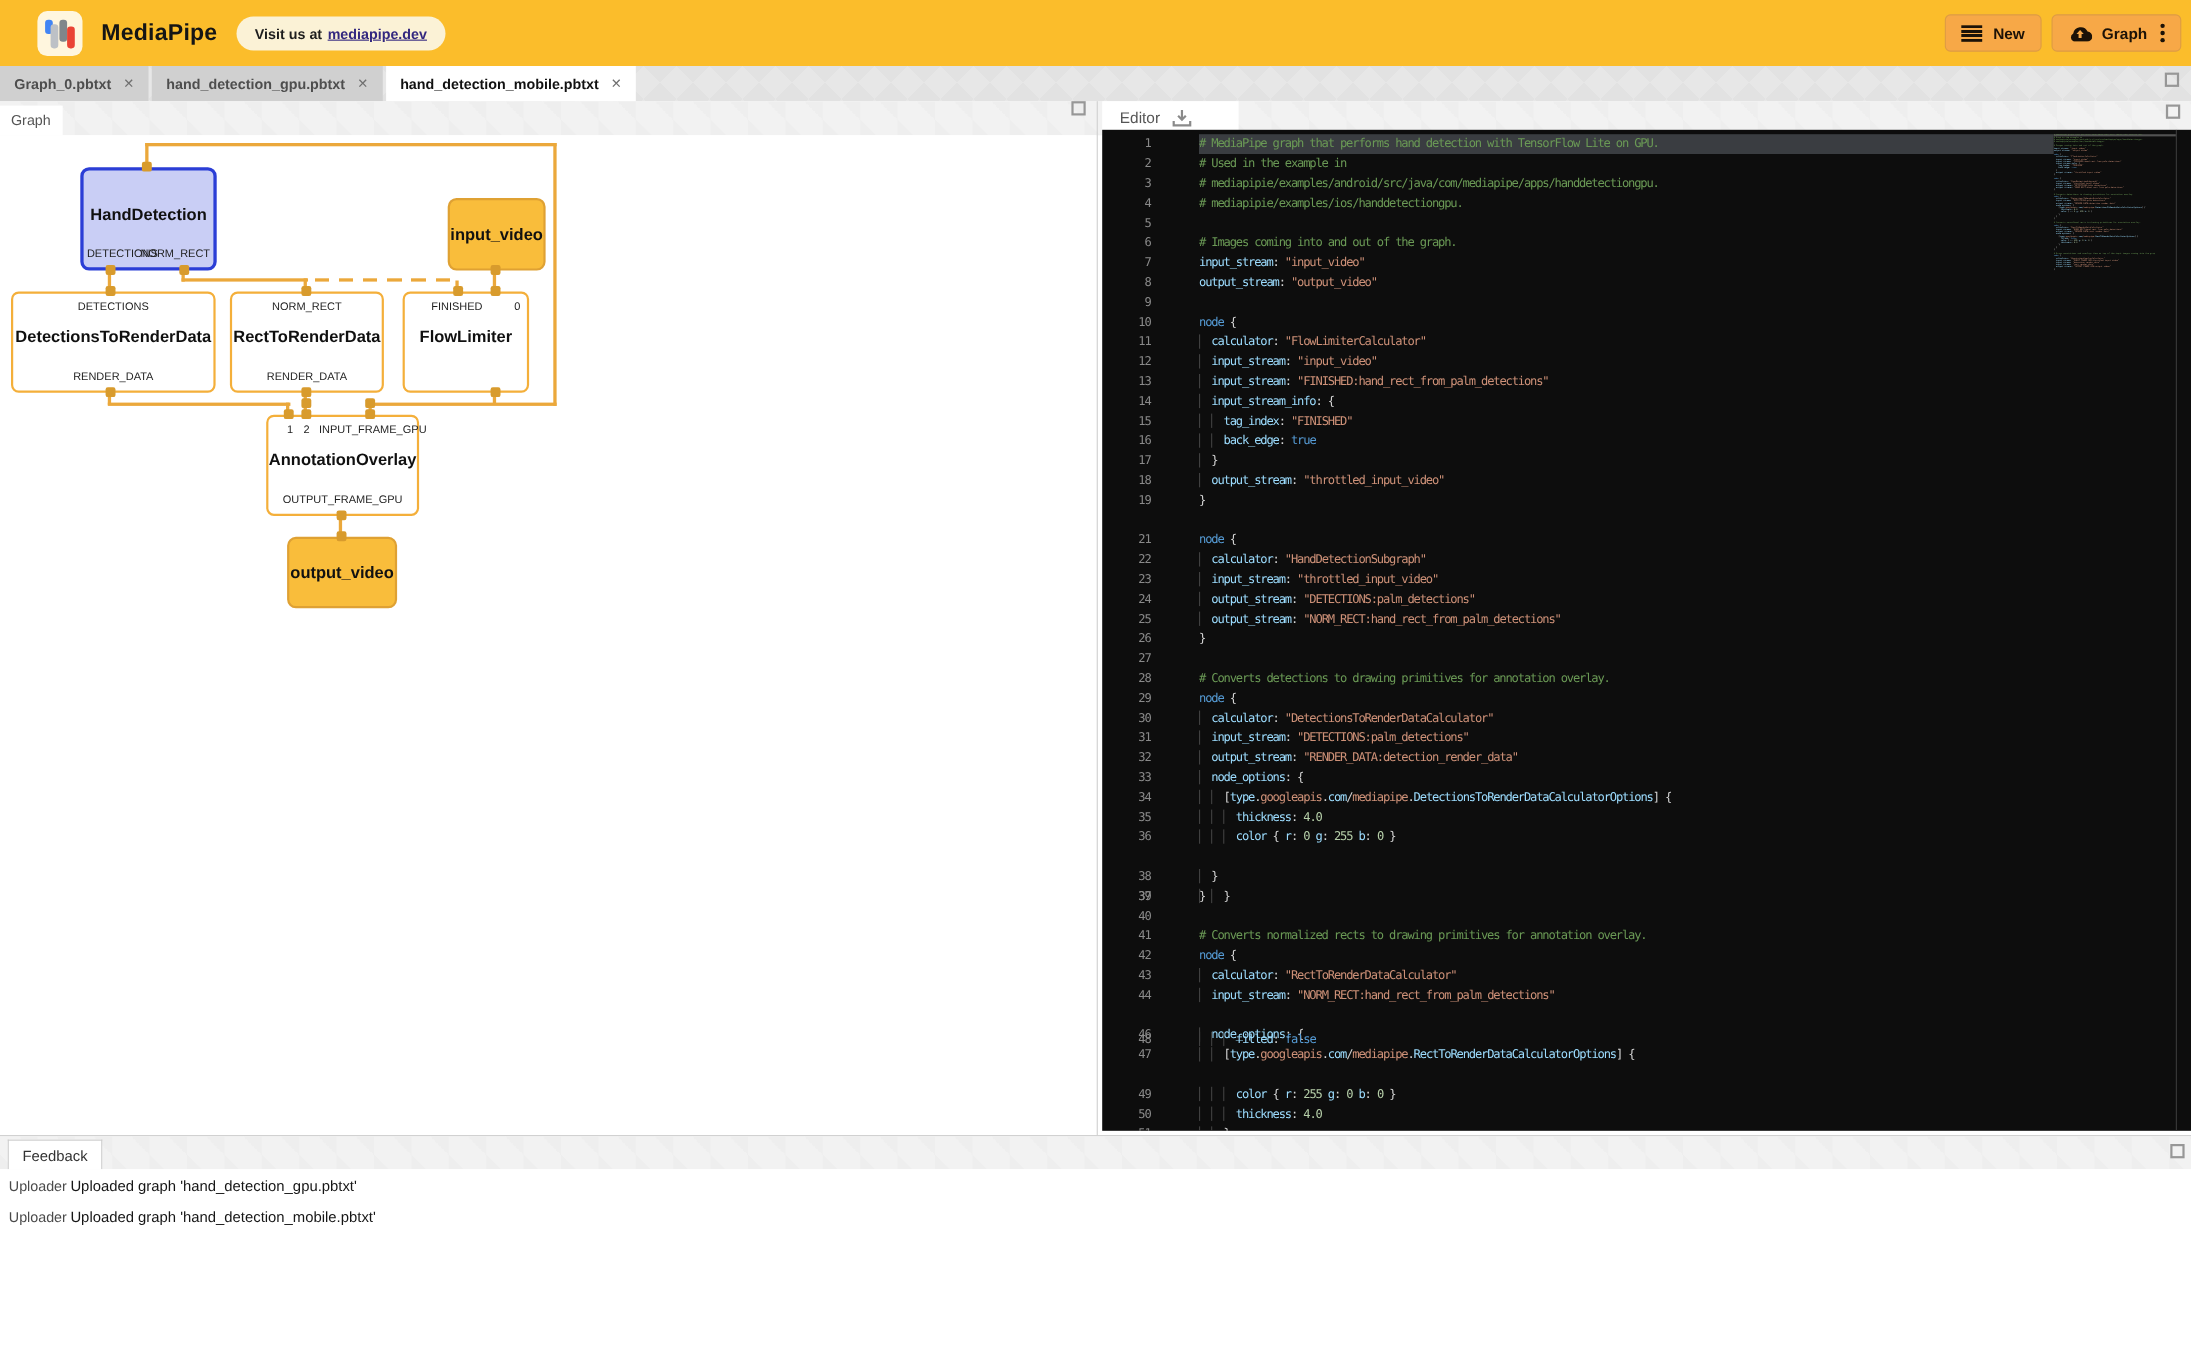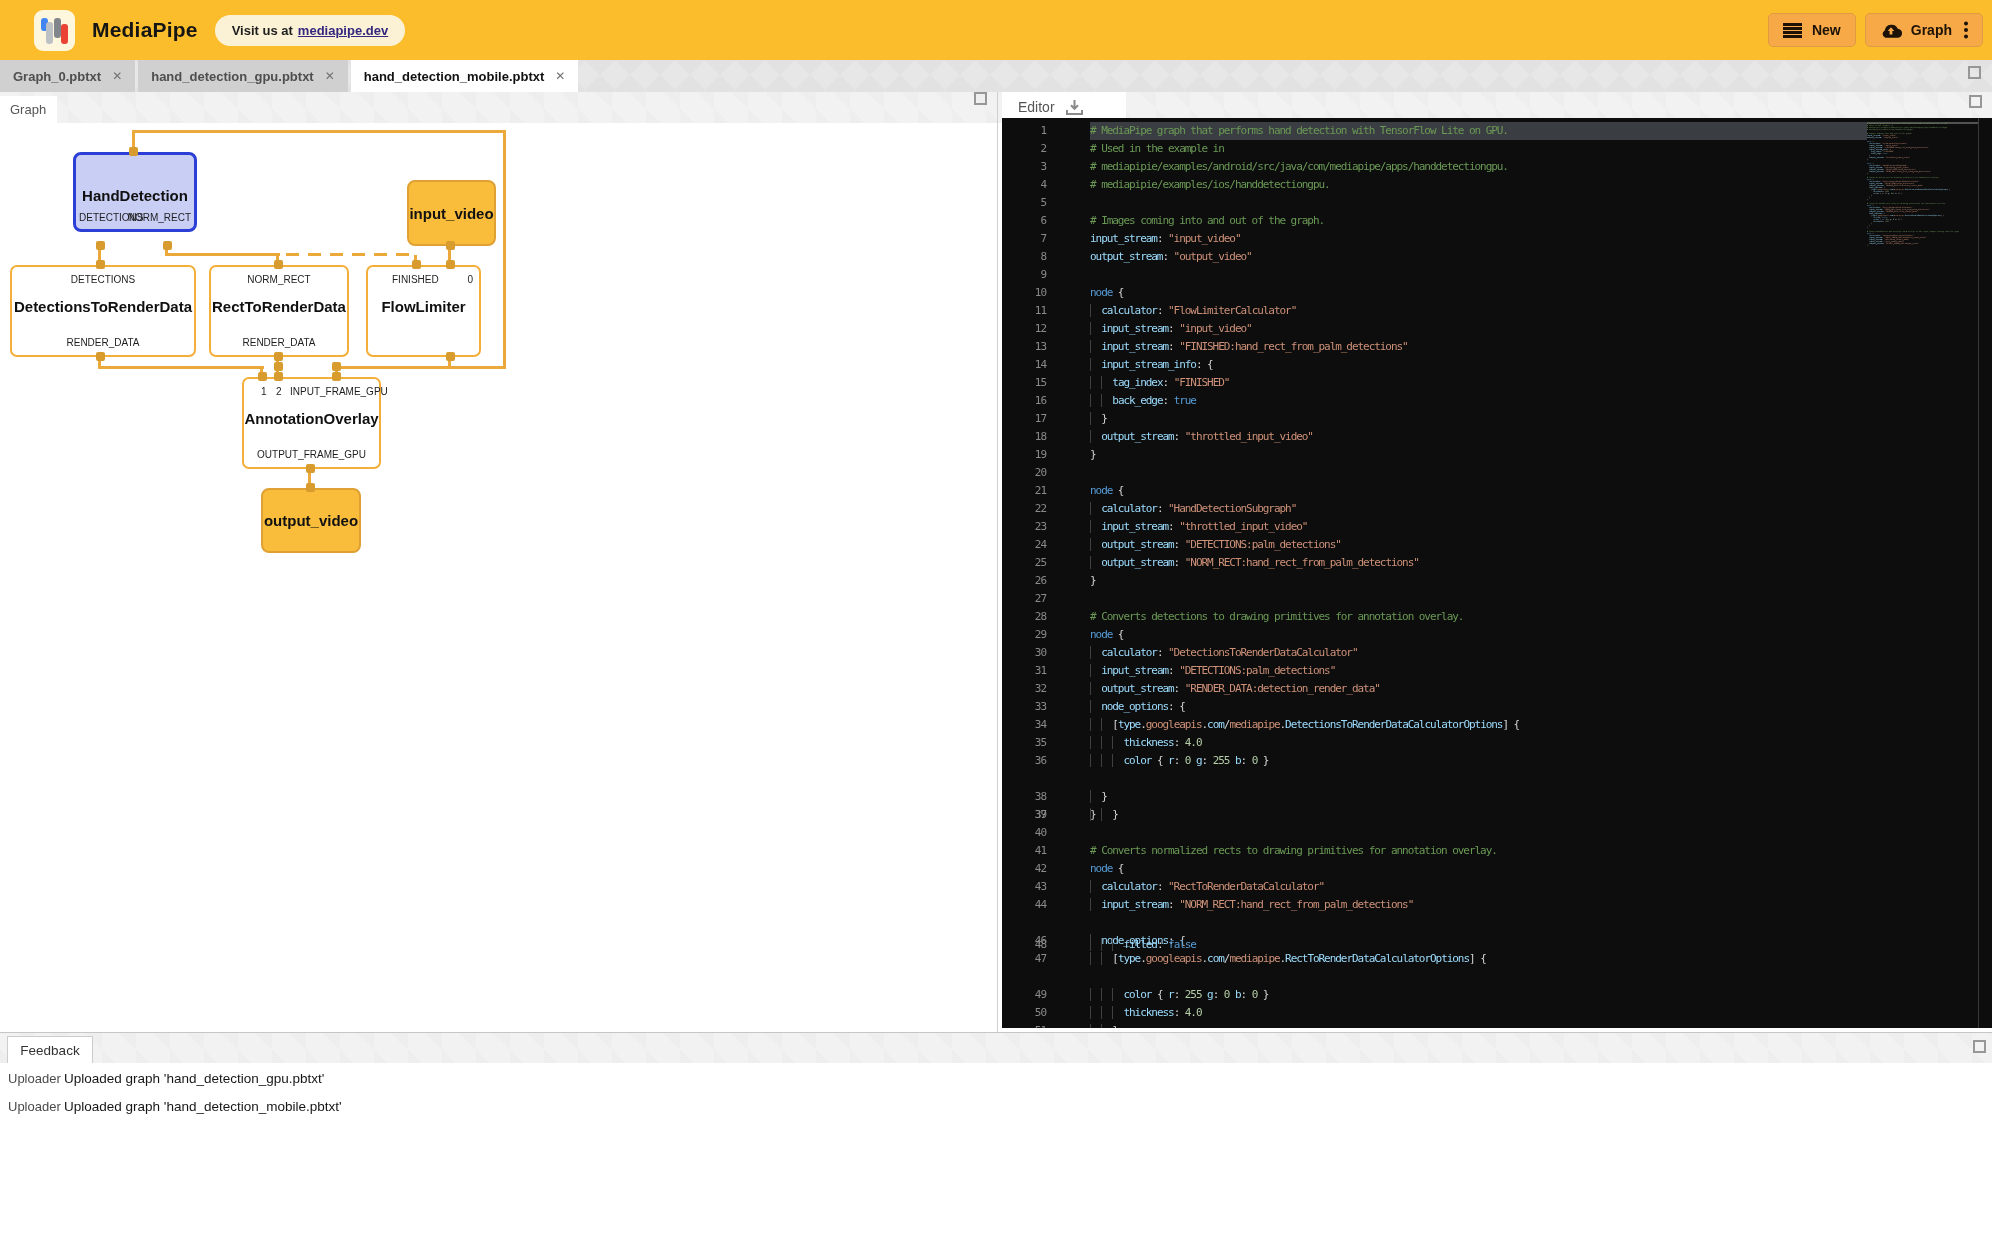--- a/index.html
+++ b/index.html
@@ -192,21 +192,21 @@
 <div class="gport" style="left:274px; top:352px;"></div>
 <div class="gport" style="left:446px; top:352px;"></div>
 <div class="gport" style="left:274px; top:362px;"></div>
 <div class="gport" style="left:332px; top:362px;"></div>
 <div class="gport" style="left:258px; top:372px;"></div>
 <div class="gport" style="left:274px; top:372px;"></div>
 <div class="gport" style="left:332px; top:372px;"></div>
 <div class="gport" style="left:306px; top:464px;"></div>
 <div class="gport" style="left:306px; top:483px;"></div>
 
-<div class="gnode subgraph" style="left:73px; top:152px; width:124px; height:80px;">
+<div class="gnode subgraph" style="left:73px; top:152px; width:124px; height:94px;">
   <div class="ntitle" style="top:32px;">HandDetection</div>
   <div class="plabel" style="left:3px; bottom:6px;">DETECTIONS</div>
   <div class="plabel" style="right:3px; bottom:6px;">NORM_RECT</div>
 </div>
 <div class="gnode stream" style="left:407px; top:180px; width:89px; height:66px;">
   <span>input_video</span>
 </div>
 <div class="gnode" style="left:10px; top:265px; width:186px; height:92px;">
   <div class="plabel cntr" style="top:7px;">DETECTIONS</div>
   <div class="ntitle" style="top:31px;">DetectionsToRenderData</div>
@@ -247,21 +247,20 @@
       <div class="code-row" style="top: 166px;"><span class="ln">10</span><span class="ct"><span class="tok-kw">node</span><span class="tok-p"> {</span></span></div>
       <div class="code-row" style="top: 184px;"><span class="ln">11</span><span class="ct"><span class="tok-g">  </span><span class="tok-k">calculator</span><span class="tok-p">: </span><span class="tok-s">"FlowLimiterCalculator"</span></span></div>
       <div class="code-row" style="top: 202px;"><span class="ln">12</span><span class="ct"><span class="tok-g">  </span><span class="tok-k">input_stream</span><span class="tok-p">: </span><span class="tok-s">"input_video"</span></span></div>
       <div class="code-row" style="top: 220px;"><span class="ln">13</span><span class="ct"><span class="tok-g">  </span><span class="tok-k">input_stream</span><span class="tok-p">: </span><span class="tok-s">"FINISHED:hand_rect_from_palm_detections"</span></span></div>
       <div class="code-row" style="top: 238px;"><span class="ln">14</span><span class="ct"><span class="tok-g">  </span><span class="tok-k">input_stream_info</span><span class="tok-p">: {</span></span></div>
       <div class="code-row" style="top: 256px;"><span class="ln">15</span><span class="ct"><span class="tok-g">  </span><span class="tok-g">  </span><span class="tok-k">tag_index</span><span class="tok-p">: </span><span class="tok-s">"FINISHED"</span></span></div>
       <div class="code-row" style="top: 274px;"><span class="ln">16</span><span class="ct"><span class="tok-g">  </span><span class="tok-g">  </span><span class="tok-k">back_edge</span><span class="tok-p">: </span><span class="tok-kw">true</span></span></div>
       <div class="code-row" style="top: 292px;"><span class="ln">17</span><span class="ct"><span class="tok-g">  </span><span class="tok-p">}</span></span></div>
       <div class="code-row" style="top: 310px;"><span class="ln">18</span><span class="ct"><span class="tok-g">  </span><span class="tok-k">output_stream</span><span class="tok-p">: </span><span class="tok-s">"throttled_input_video"</span></span></div>
       <div class="code-row" style="top: 328px;"><span class="ln">19</span><span class="ct"><span class="tok-p">}</span></span></div>
-      <div class="code-row" style="top: 346px;"><span class="ln">20</span><span class="ct"></span></div>
       <div class="code-row" style="top: 364px;"><span class="ln">21</span><span class="ct"><span class="tok-kw">node</span><span class="tok-p"> {</span></span></div>
       <div class="code-row" style="top: 382px;"><span class="ln">22</span><span class="ct"><span class="tok-g">  </span><span class="tok-k">calculator</span><span class="tok-p">: </span><span class="tok-s">"HandDetectionSubgraph"</span></span></div>
       <div class="code-row" style="top: 400px;"><span class="ln">23</span><span class="ct"><span class="tok-g">  </span><span class="tok-k">input_stream</span><span class="tok-p">: </span><span class="tok-s">"throttled_input_video"</span></span></div>
       <div class="code-row" style="top: 418px;"><span class="ln">24</span><span class="ct"><span class="tok-g">  </span><span class="tok-k">output_stream</span><span class="tok-p">: </span><span class="tok-s">"DETECTIONS:palm_detections"</span></span></div>
       <div class="code-row" style="top: 436px;"><span class="ln">25</span><span class="ct"><span class="tok-g">  </span><span class="tok-k">output_stream</span><span class="tok-p">: </span><span class="tok-s">"NORM_RECT:hand_rect_from_palm_detections"</span></span></div>
       <div class="code-row" style="top: 454px;"><span class="ln">26</span><span class="ct"><span class="tok-p">}</span></span></div>
       <div class="code-row" style="top: 472px;"><span class="ln">27</span><span class="ct"></span></div>
       <div class="code-row" style="top: 490px;"><span class="ln">28</span><span class="ct"><span class="tok-c"># Converts detections to drawing primitives for annotation overlay.</span></span></div>
       <div class="code-row" style="top: 508px;"><span class="ln">29</span><span class="ct"><span class="tok-kw">node</span><span class="tok-p"> {</span></span></div>
       <div class="code-row" style="top: 526px;"><span class="ln">30</span><span class="ct"><span class="tok-g">  </span><span class="tok-k">calculator</span><span class="tok-p">: </span><span class="tok-s">"DetectionsToRenderDataCalculator"</span></span></div>

